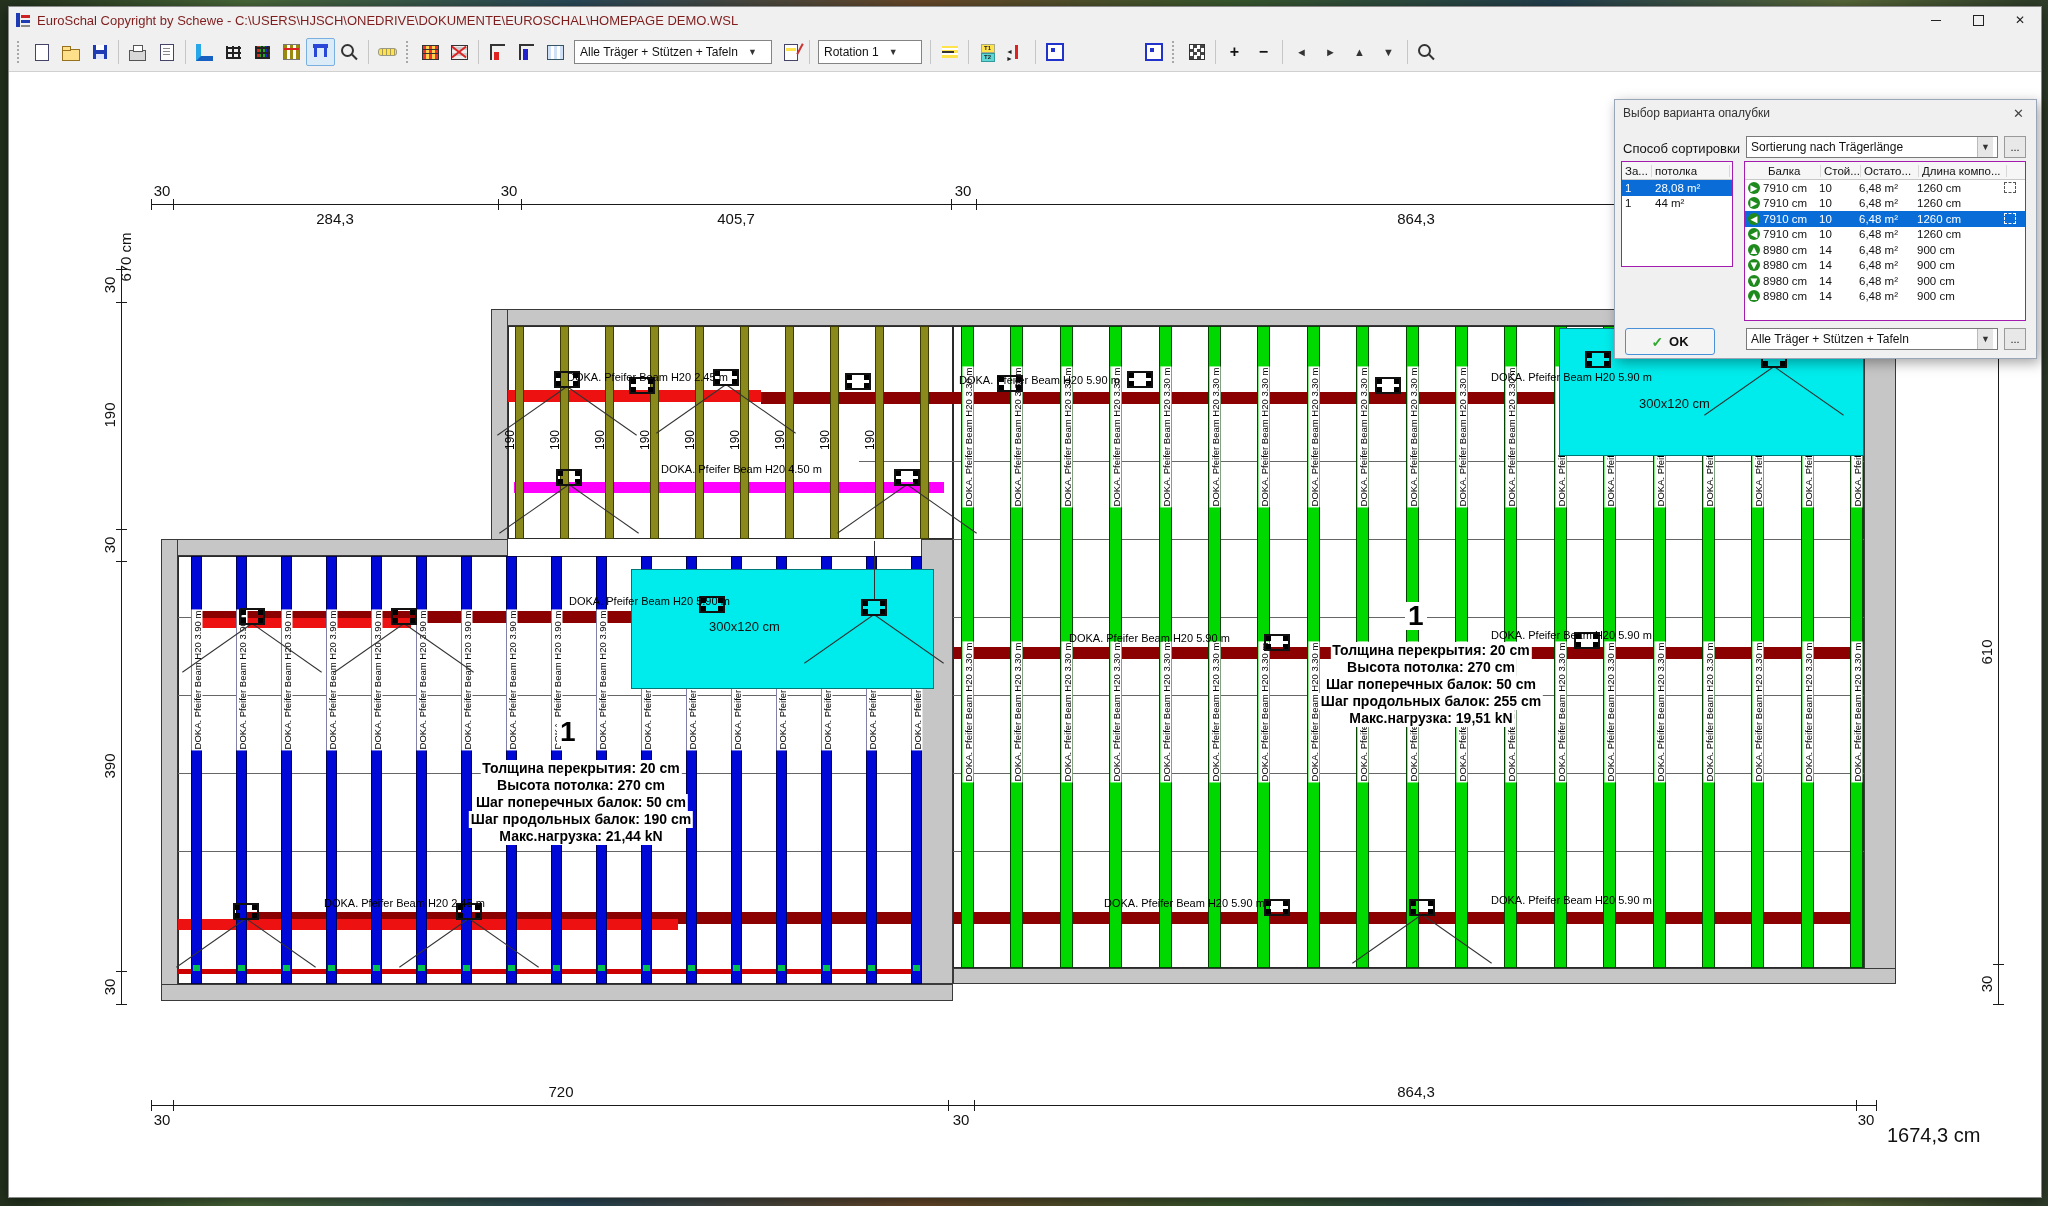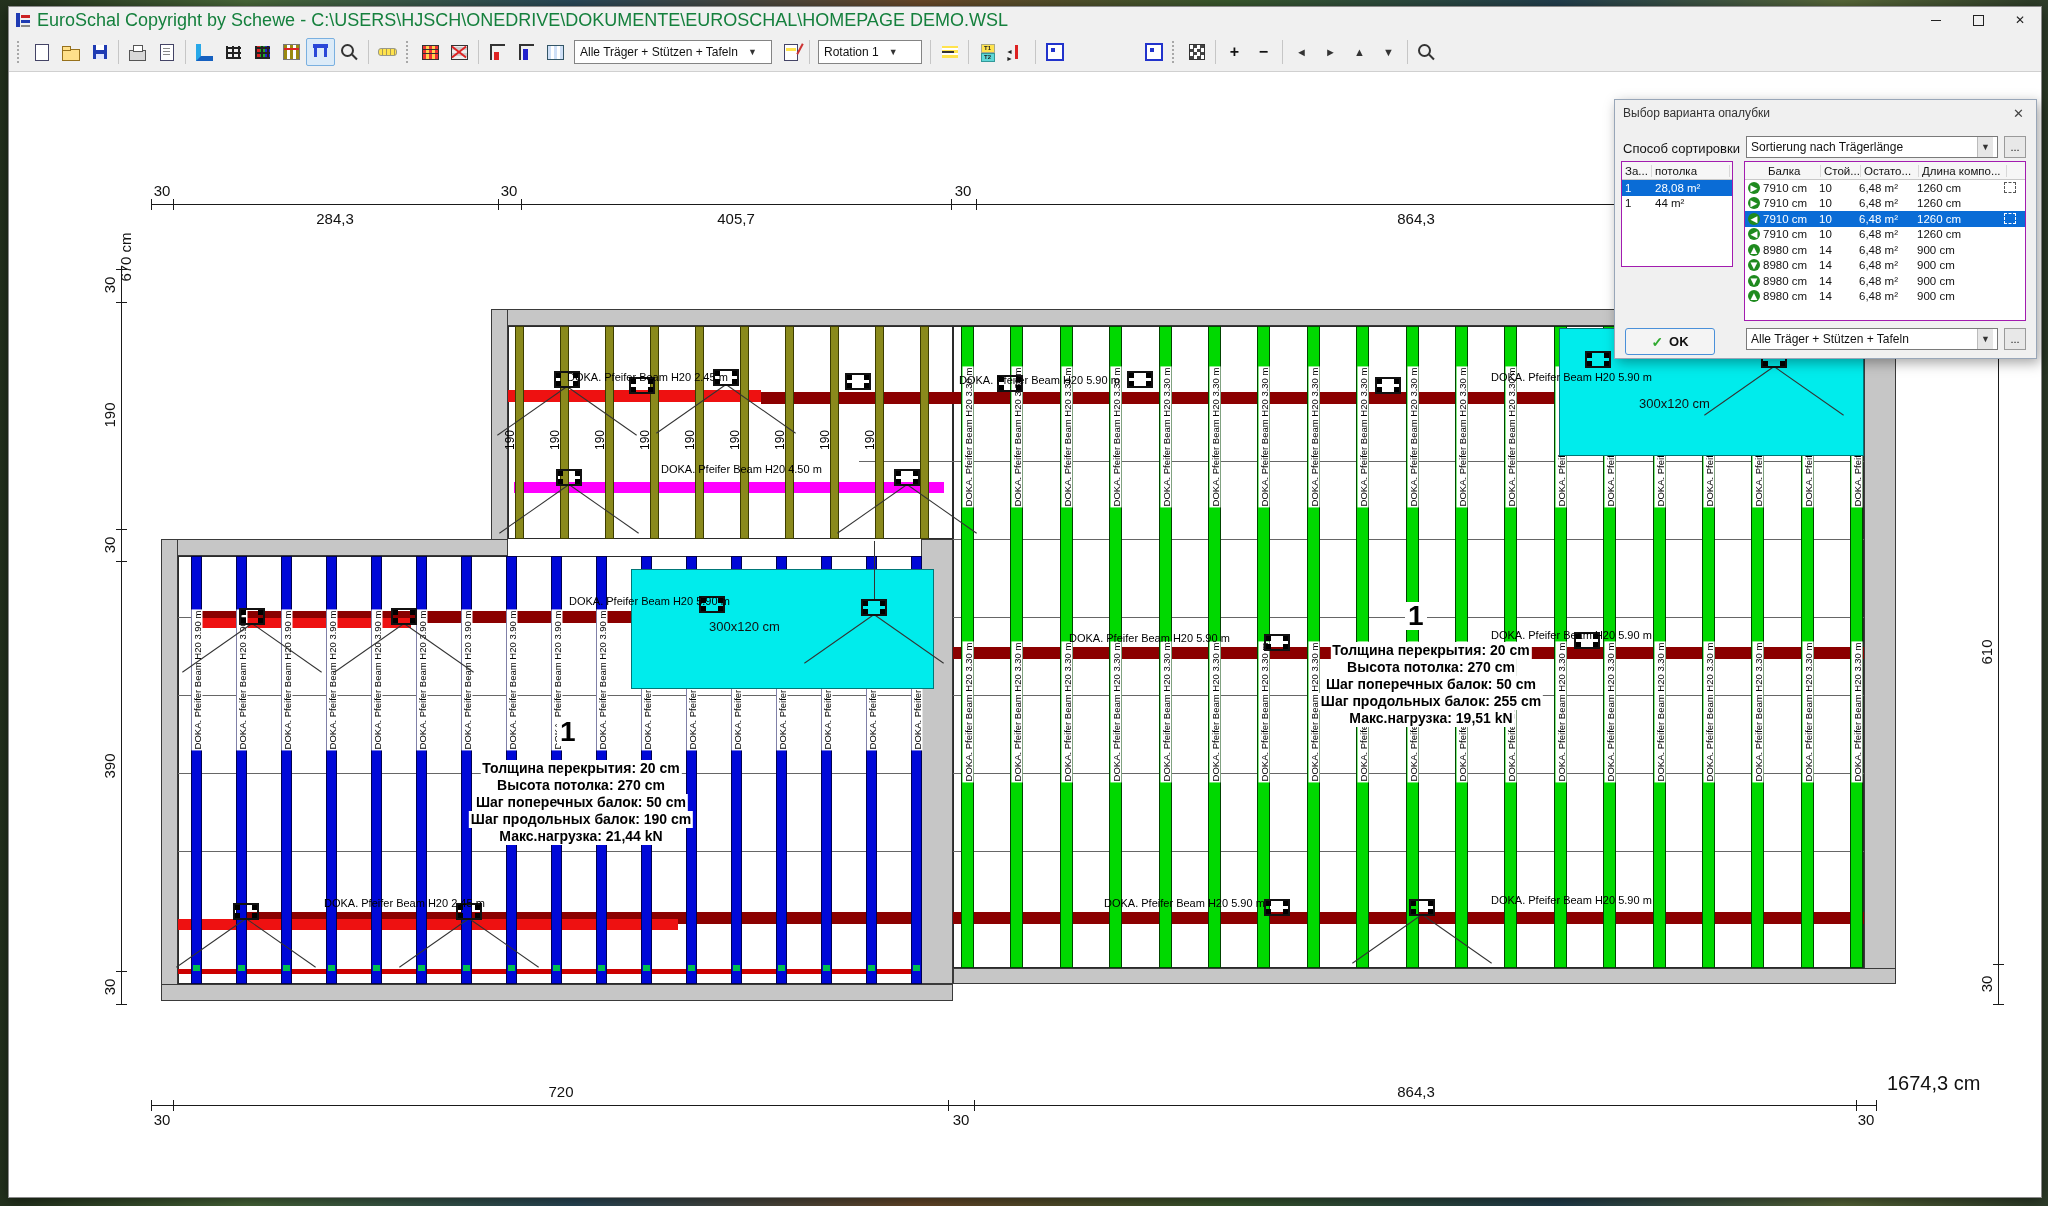--- a/index.html
+++ b/index.html
@@ -5,21 +5,21 @@
   html,body{margin:0;padding:0}
   body{width:2048px;height:1206px;overflow:hidden;position:relative;
        font-family:"Liberation Sans",sans-serif;background:#555}
   .desktop{position:absolute;inset:0;
     background:linear-gradient(90deg,#24321e,#4a6a3a 12%,#2a4a5a 28%,#6a4a2a 45%,#3a5a2e 60%,#23404f 76%,#5a6a3a 90%,#2e3d2a)}
   .window{position:absolute;left:8px;top:6px;width:2032px;height:1190px;background:#f0f0f0;
     border:1px solid #8a8a8a;box-shadow:0 3px 14px rgba(0,0,0,.55);display:flex;flex-direction:column}
   
   .titlebar{height:26px;display:flex;align-items:center;padding:0 0 0 6px;background:#f0f0f0;flex:0 0 auto}
   .title-ico{width:16px;height:16px;margin-right:6px;flex:0 0 auto}
-  .titletext{font-size:18px;color:#15803d;white-space:nowrap;overflow:hidden}
+  .titletext{font-size:13px;color:#7f1d1d;white-space:nowrap;overflow:hidden}
   .wbtns{margin-left:auto;display:flex;height:26px}
   .wbtn{width:42px;display:flex;align-items:center;justify-content:center;font-size:12px;color:#222}
   .wbox{width:9px;height:9px;border:1px solid #222}
   .wline{width:10px;height:1px;background:#222}
   
   .menubar{height:24px;display:flex;align-items:center;padding-left:4px;background:#f0f0f0;
     border-bottom:1px solid #e2e2e2;flex:0 0 auto}
   .mitem{font-size:13px;color:#111;padding:3px 9px}
   
   .toolbar{height:34px;display:flex;align-items:center;padding:2px 4px;background:#f0f0f0;
@@ -531,21 +531,21 @@
       <div class="tickv" style="left: 164px; top: 1028px;"></div>
       <div class="tickv" style="left: 939px; top: 1028px;"></div>
       <div class="tickv" style="left: 965px; top: 1028px;"></div>
       <div class="tickv" style="left: 1847px; top: 1028px;"></div>
       <div class="tickv" style="left: 1867px; top: 1028px;"></div>
       <div class="dlab" style="left: 552px; top: 1011px;">720</div>
       <div class="dlab" style="left: 1407px; top: 1011px;">864,3</div>
       <div class="dlab" style="left: 153px; top: 1039px;">30</div>
       <div class="dlab" style="left: 952px; top: 1039px;">30</div>
       <div class="dlab" style="left: 1857px; top: 1039px;">30</div>
-      <div class="dlabbig" style="left: 1878px; top: 1000px;">1674,3 cm</div>
+      <div class="dlabbig" style="left: 1878px; top: 1052px;">1674,3 cm</div>
       <div class="dimv" style="left: 112px; top: 197px; height: 735px;"></div>
       <div class="tickh" style="left: 107px; top: 197px;"></div>
       <div class="tickh" style="left: 107px; top: 230px;"></div>
       <div class="tickh" style="left: 107px; top: 457px;"></div>
       <div class="tickh" style="left: 107px; top: 489px;"></div>
       <div class="tickh" style="left: 107px; top: 899px;"></div>
       <div class="tickh" style="left: 107px; top: 932px;"></div>
       <div class="dlabr" style="left: 100px; top: 213px;">30</div>
       <div class="dlabr" style="left: 100px; top: 343px;">190</div>
       <div class="dlabr" style="left: 100px; top: 473px;">30</div>

